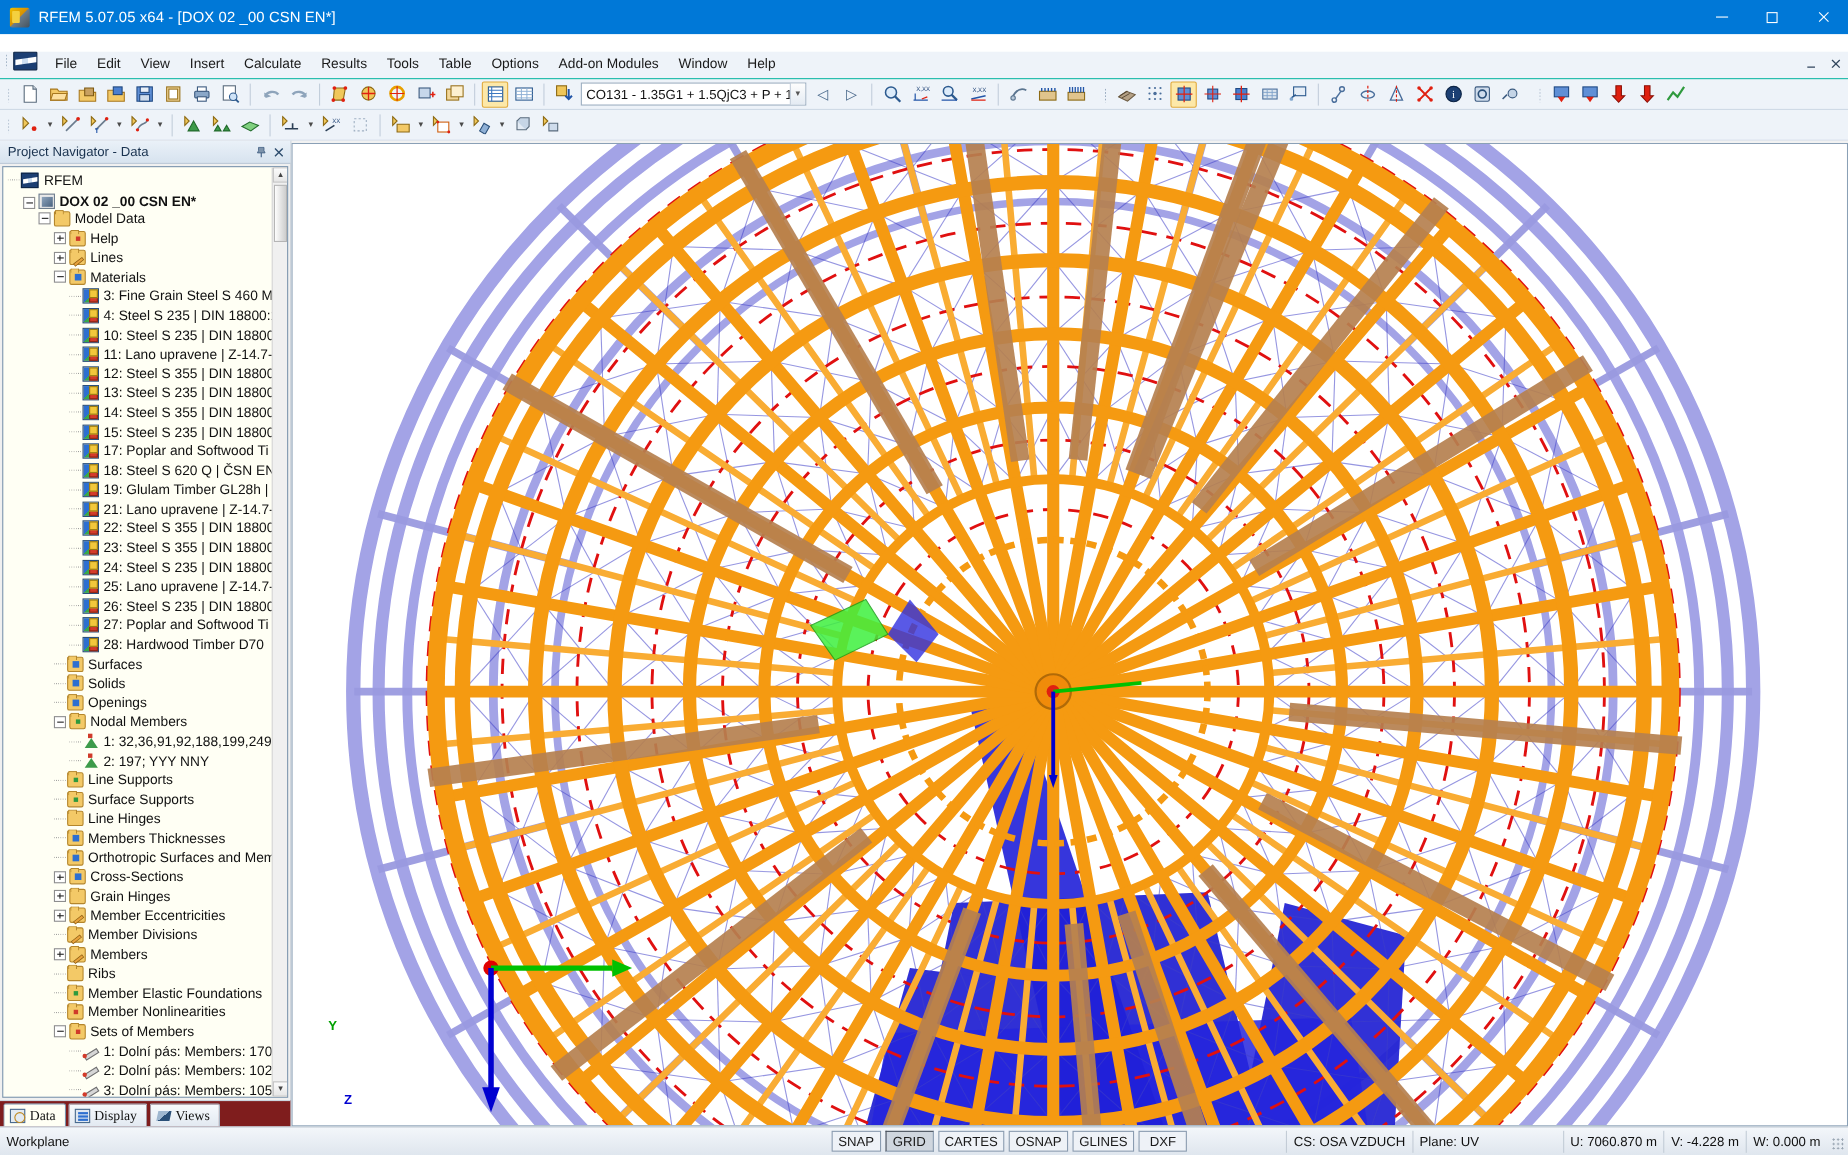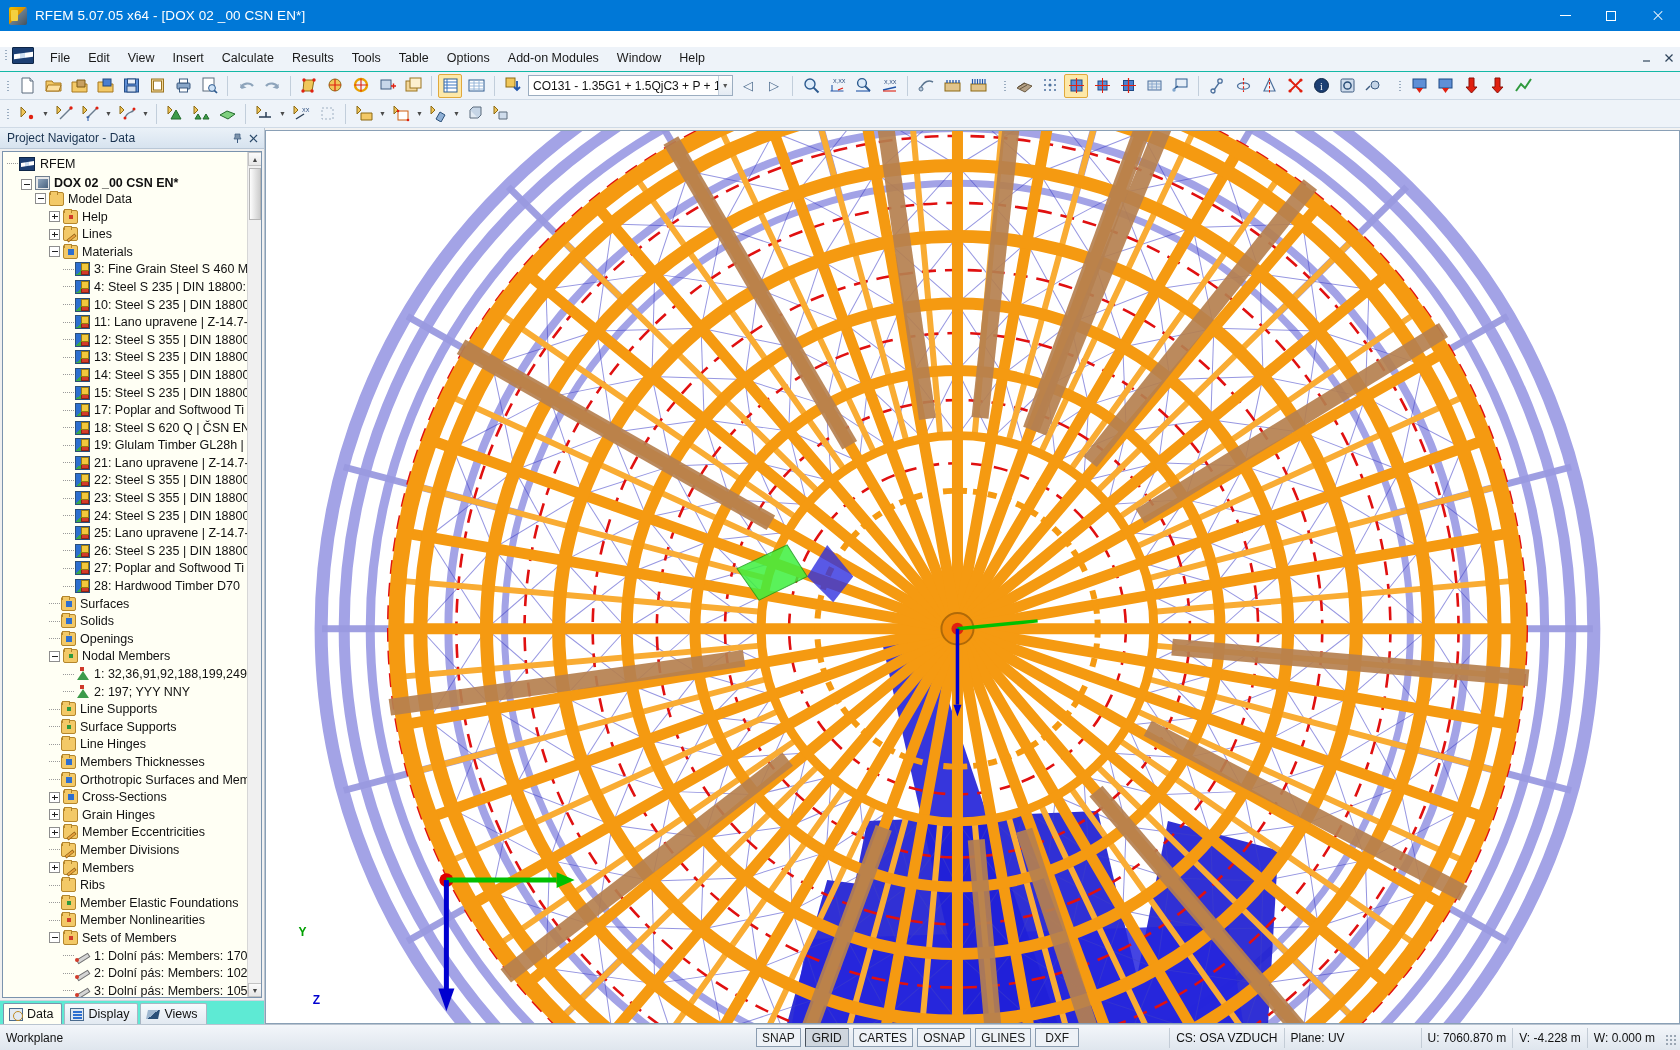--- a/index.html
+++ b/index.html
@@ -183,21 +183,21 @@
     width: 14px; height: 14px; background: linear-gradient(#fbfbfb,#e6e6e6); border: 1px solid #c2c2c2;
     display:flex; align-items:center; justify-content:center; font-size: 7px; color:#444;
   }
   .ts-down { position: absolute; bottom: 0; }
   .ts-thumb {
     position:absolute; top: 16px; left: 1px; width: 12px; height: 52px;
     background: linear-gradient(90deg,#fdfdfd,#cdcdcd); border: 1px solid #b5b5b5;
   }
   .nav-tabs {
     height: 24px; flex: 0 0 24px; display: flex; align-items: flex-end;
-    background: #5eead4; padding-left: 3px; border-top: 1px solid #ccd5de;
+    background: #7f1d1d; padding-left: 3px; border-top: 1px solid #ccd5de; font-family: Liberation Serif, serif;
   }
   .nav-tab {
     height: 21px; padding: 0 8px 0 5px; display:flex; align-items:center; gap:4px;
     font-size: 12.5px; color:#111; border: 1px solid #a9b6c4; border-bottom: none;
     background: linear-gradient(#f7fafd,#e2e9f1); margin-right: 2px; border-radius: 2px 2px 0 0;
   }
   .nav-tab.active { background: #fffff4; font-weight: normal; border-color:#7a93ad; }
   .nav-tab .ti { width: 14px; height: 13px; position: relative; flex: 0 0 14px; }
   .ti-data { background:#e3eaf2; border:1px solid #4a6b8e; }
   .ti-data::after { content:""; position:absolute; left:3px; top:2px; width:8px; height:8px; border:1.5px solid #c08a22; border-radius:50%; }

